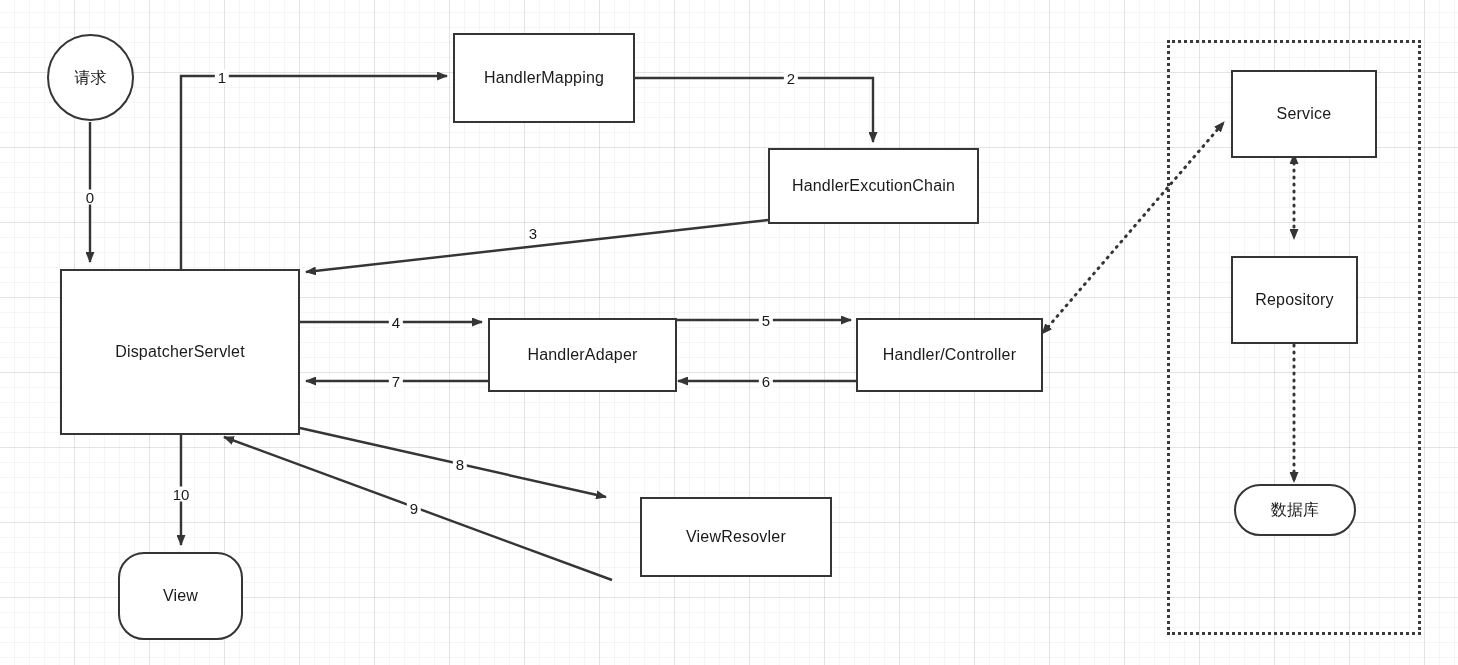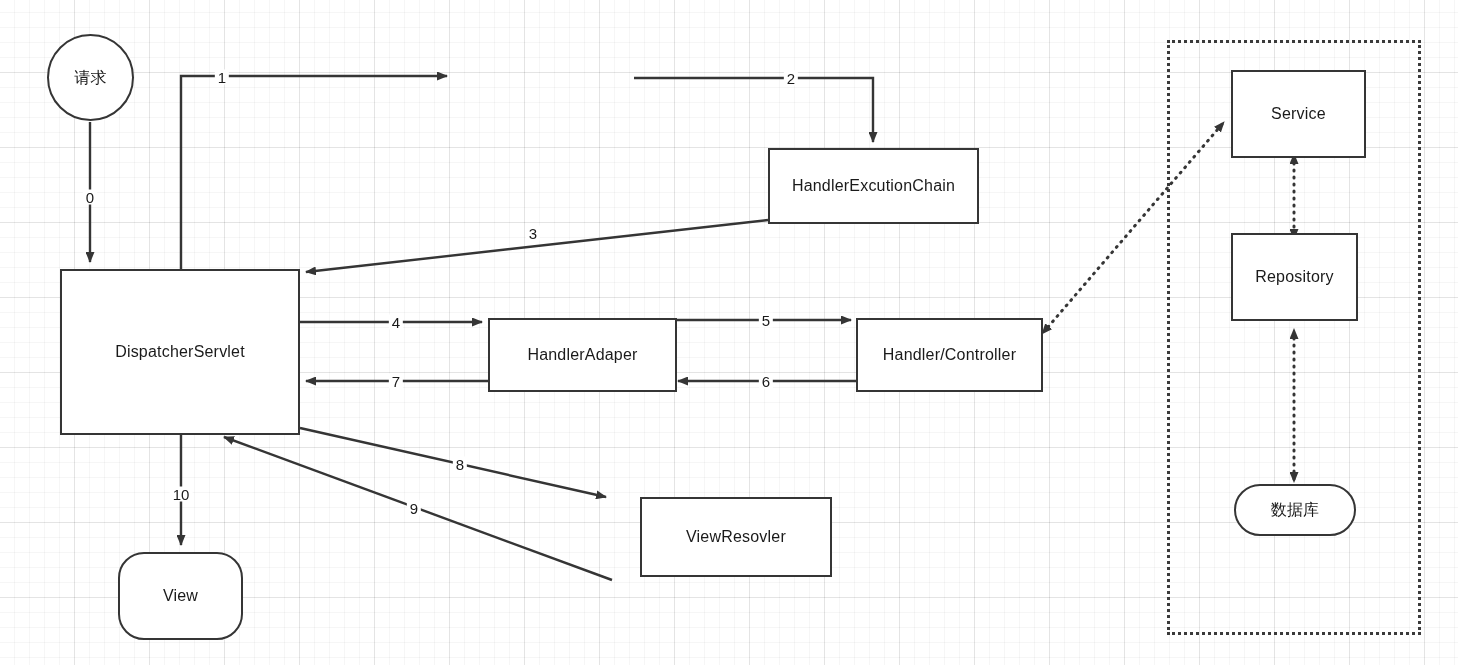--- a/index.html
+++ b/index.html
@@ -117,20 +117,23 @@
   <div class="container-dotted" style="left:1167px; top:40px; width:254px; height:595px;"></div>
 
   <div class="node circle" style="left:47px; top:34px; width:87px; height:87px; font-size:16px;text-align:right;">
     <span>请求</span>
   </div>
 
   <div class="node" style="left:60px; top:269px; width:240px; height:166px;">
     <span>DispatcherServlet</span>
   </div>
 
+  <div class="node" style="left:453px; top:33px; width:182px; height:90px;">
+    <span>HandlerMapping</span>
+  </div>
 
   <div class="node" style="left:768px; top:148px; width:211px; height:76px;">
     <span>HandlerExcutionChain</span>
   </div>
 
   <div class="node" style="left:488px; top:318px; width:189px; height:74px;">
     <span>HandlerAdaper</span>
   </div>
 
   <div class="node" style="left:856px; top:318px; width:187px; height:74px;">
@@ -138,25 +141,25 @@
   </div>
 
   <div class="node" style="left:640px; top:497px; width:192px; height:80px;">
     <span>ViewResovler</span>
   </div>
 
   <div class="node" style="left:118px; top:552px; width:125px; height:88px;border-radius:26px;">
     <span>View</span>
   </div>
 
-  <div class="node" style="left:1231px; top:70px; width:135px; height:88px;">
+  <div class="node" style="left:1231px; top:70px; width:146px; height:88px;">
     <span>Service</span>
   </div>
 
-  <div class="node" style="left:1231px; top:233px; width:127px; height:88px;">
+  <div class="node" style="left:1231px; top:256px; width:127px; height:88px;">
     <span>Repository</span>
   </div>
 
   <div class="node rounded" style="left:1234px; top:484px; width:122px; height:52px;">
     <span>数据库</span>
   </div>
 
   <div class="edge-label" style="left:90px; top:197px;">0</div>
 
   <div class="edge-label" style="left:222px; top:77px;">1</div>

